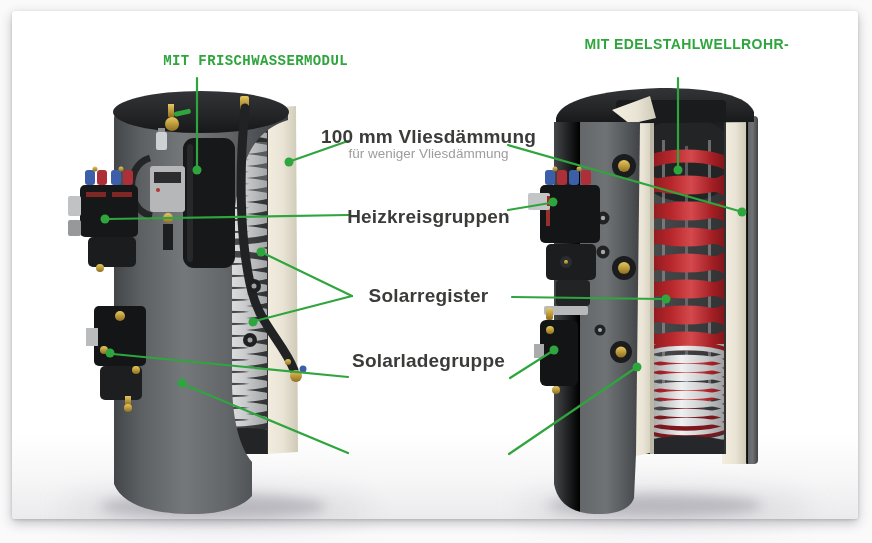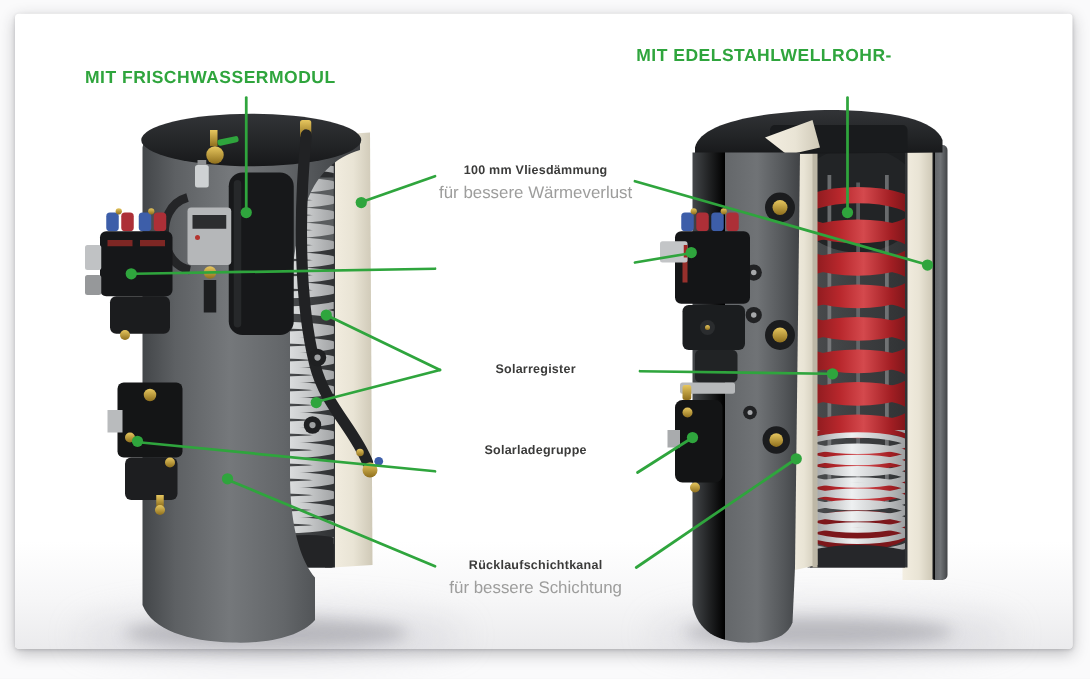--- a/index.html
+++ b/index.html
@@ -7,25 +7,25 @@
   .stage{position:relative;width:872px;height:543px;background:#fafafb;overflow:hidden;}
   .card{position:absolute;left:12px;top:11px;width:846px;height:508px;background:#ffffff;
         border-radius:3px;box-shadow:0 4px 12px rgba(40,40,45,.28),0 1px 3px rgba(40,40,45,.18);}
   .floor{position:absolute;left:0;bottom:0;width:100%;height:86px;border-radius:0 0 3px 3px;
          background:linear-gradient(to top,#ebebed 0%,#f6f6f7 45%,rgba(255,255,255,0) 100%);}
   .shadow{position:absolute;border-radius:50%;}
   .sh-big{filter:blur(13px);background:rgba(190,190,198,.30);}
   .sh-core{filter:blur(6px);background:rgba(120,120,130,.38);}
   .art{position:absolute;left:0;top:0;}
   .headline{position:absolute;color:#2fa53d;font-weight:bold;font-size:14px;letter-spacing:.4px;
-            text-align:left;line-height:17px;}
-  .hl-left{left:68px;top:53px;width:280px;}
+            text-align:right;line-height:17px;}
+  .hl-left{left:68px;top:53px;width:280px;font-family:Liberation Mono, monospace;}
   .hl-right{left:509px;top:36px;width:280px;}
   .callout{position:absolute;left:308px;width:241px;text-align:center;}
-  .c-title{font-size:10px;font-weight:bold;color:#3b3b3a;line-height:17px;letter-spacing:.2px;}
+  .c-title{font-size:19px;font-weight:bold;color:#3b3b3a;line-height:17px;letter-spacing:.2px;}
   .c-sub{font-size:13.5px;color:#9d9d9c;line-height:17px;}
   #co-1{top:128px}#co-2{top:208px}#co-3{top:287px}#co-4{top:352px}#co-5{top:444px}
 </style>
 </head>
 <body>
 
 <div class="stage">
 
   <div class="card">
     <div class="floor"></div>
@@ -327,28 +327,25 @@
   </svg>
 
   <div class="headline hl-left">MIT FRISCHWASSERMODUL</div>
 
   <div class="headline hl-right">
     <div>MIT EDELSTAHLWELLROHR-</div>
   </div>
 
   <div class="callout" id="co-1">
     <div class="c-title">100 mm Vliesdämmung</div>
-    <div class="c-sub">für bessere Wärmeverlust</div>
+    <div class="c-sub">für weniger Vliesdämmung</div>
   </div>
   <div class="callout" id="co-2">
+    <div class="c-title">Heizkreisgruppen</div>
   </div>
   <div class="callout" id="co-3">
     <div class="c-title">Solarregister</div>
   </div>
   <div class="callout" id="co-4">
     <div class="c-title">Solarladegruppe</div>
   </div>
-  <div class="callout" id="co-5">
-    <div class="c-title">Rücklaufschichtkanal</div>
-    <div class="c-sub">für bessere Schichtung</div>
-  </div>
 
 </div>
 
 </body></html>

